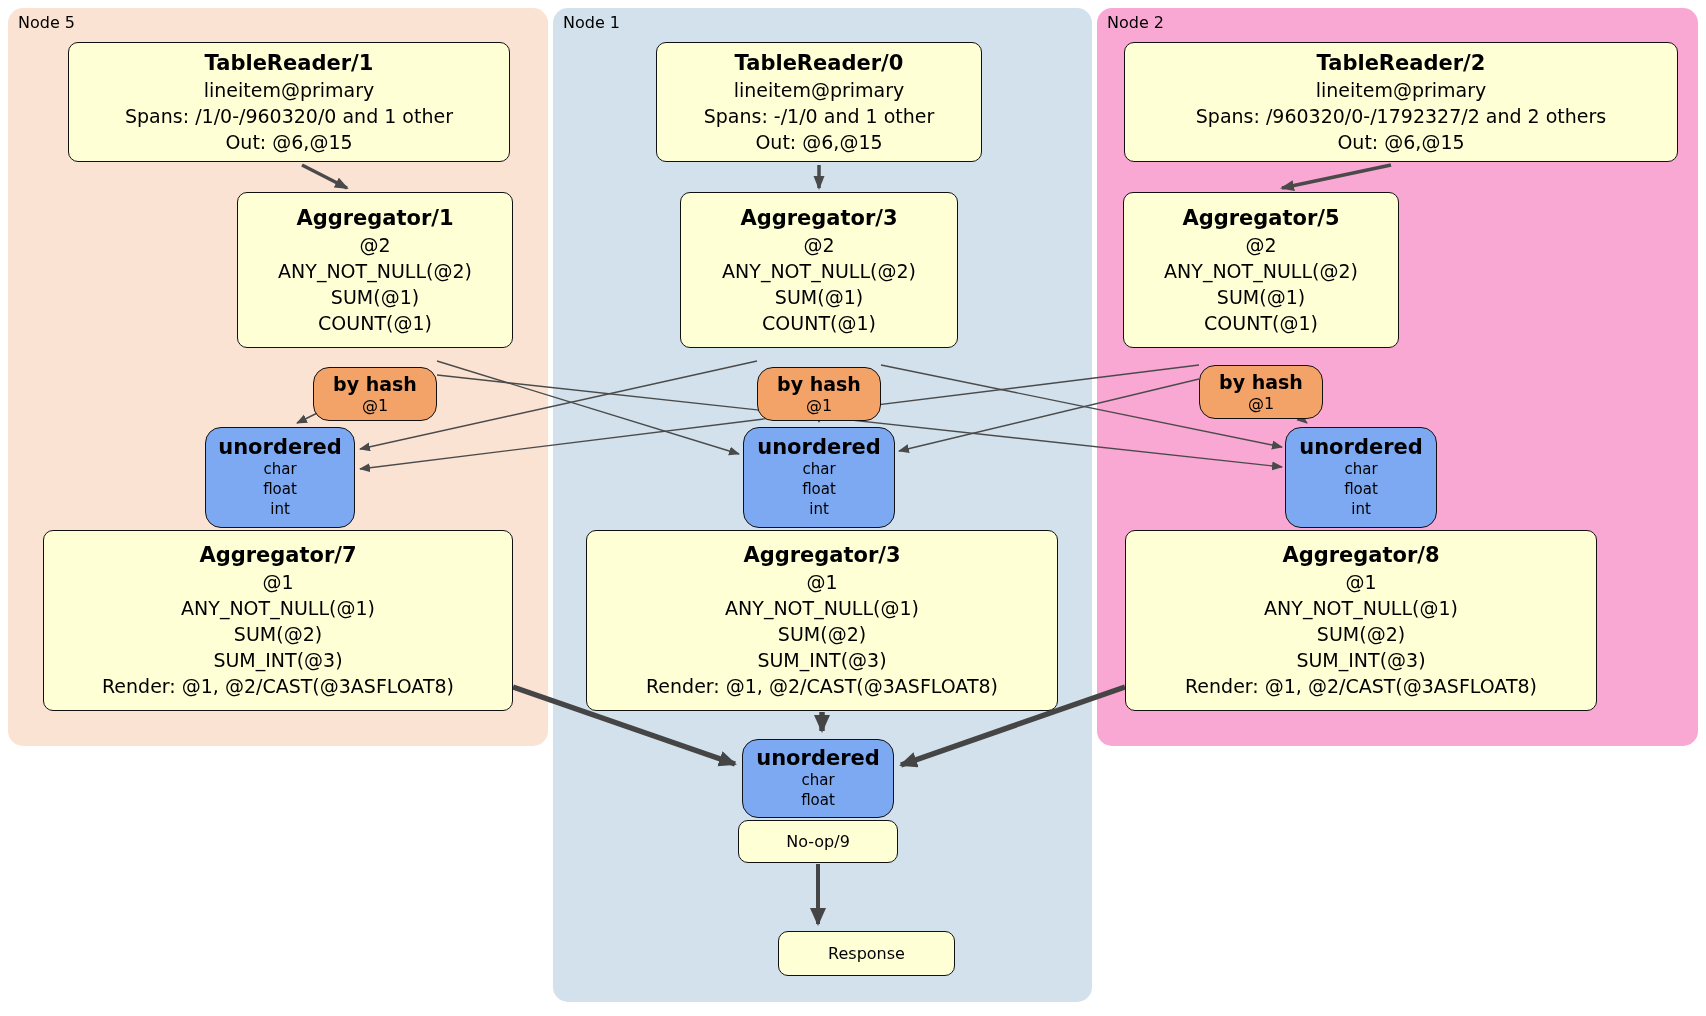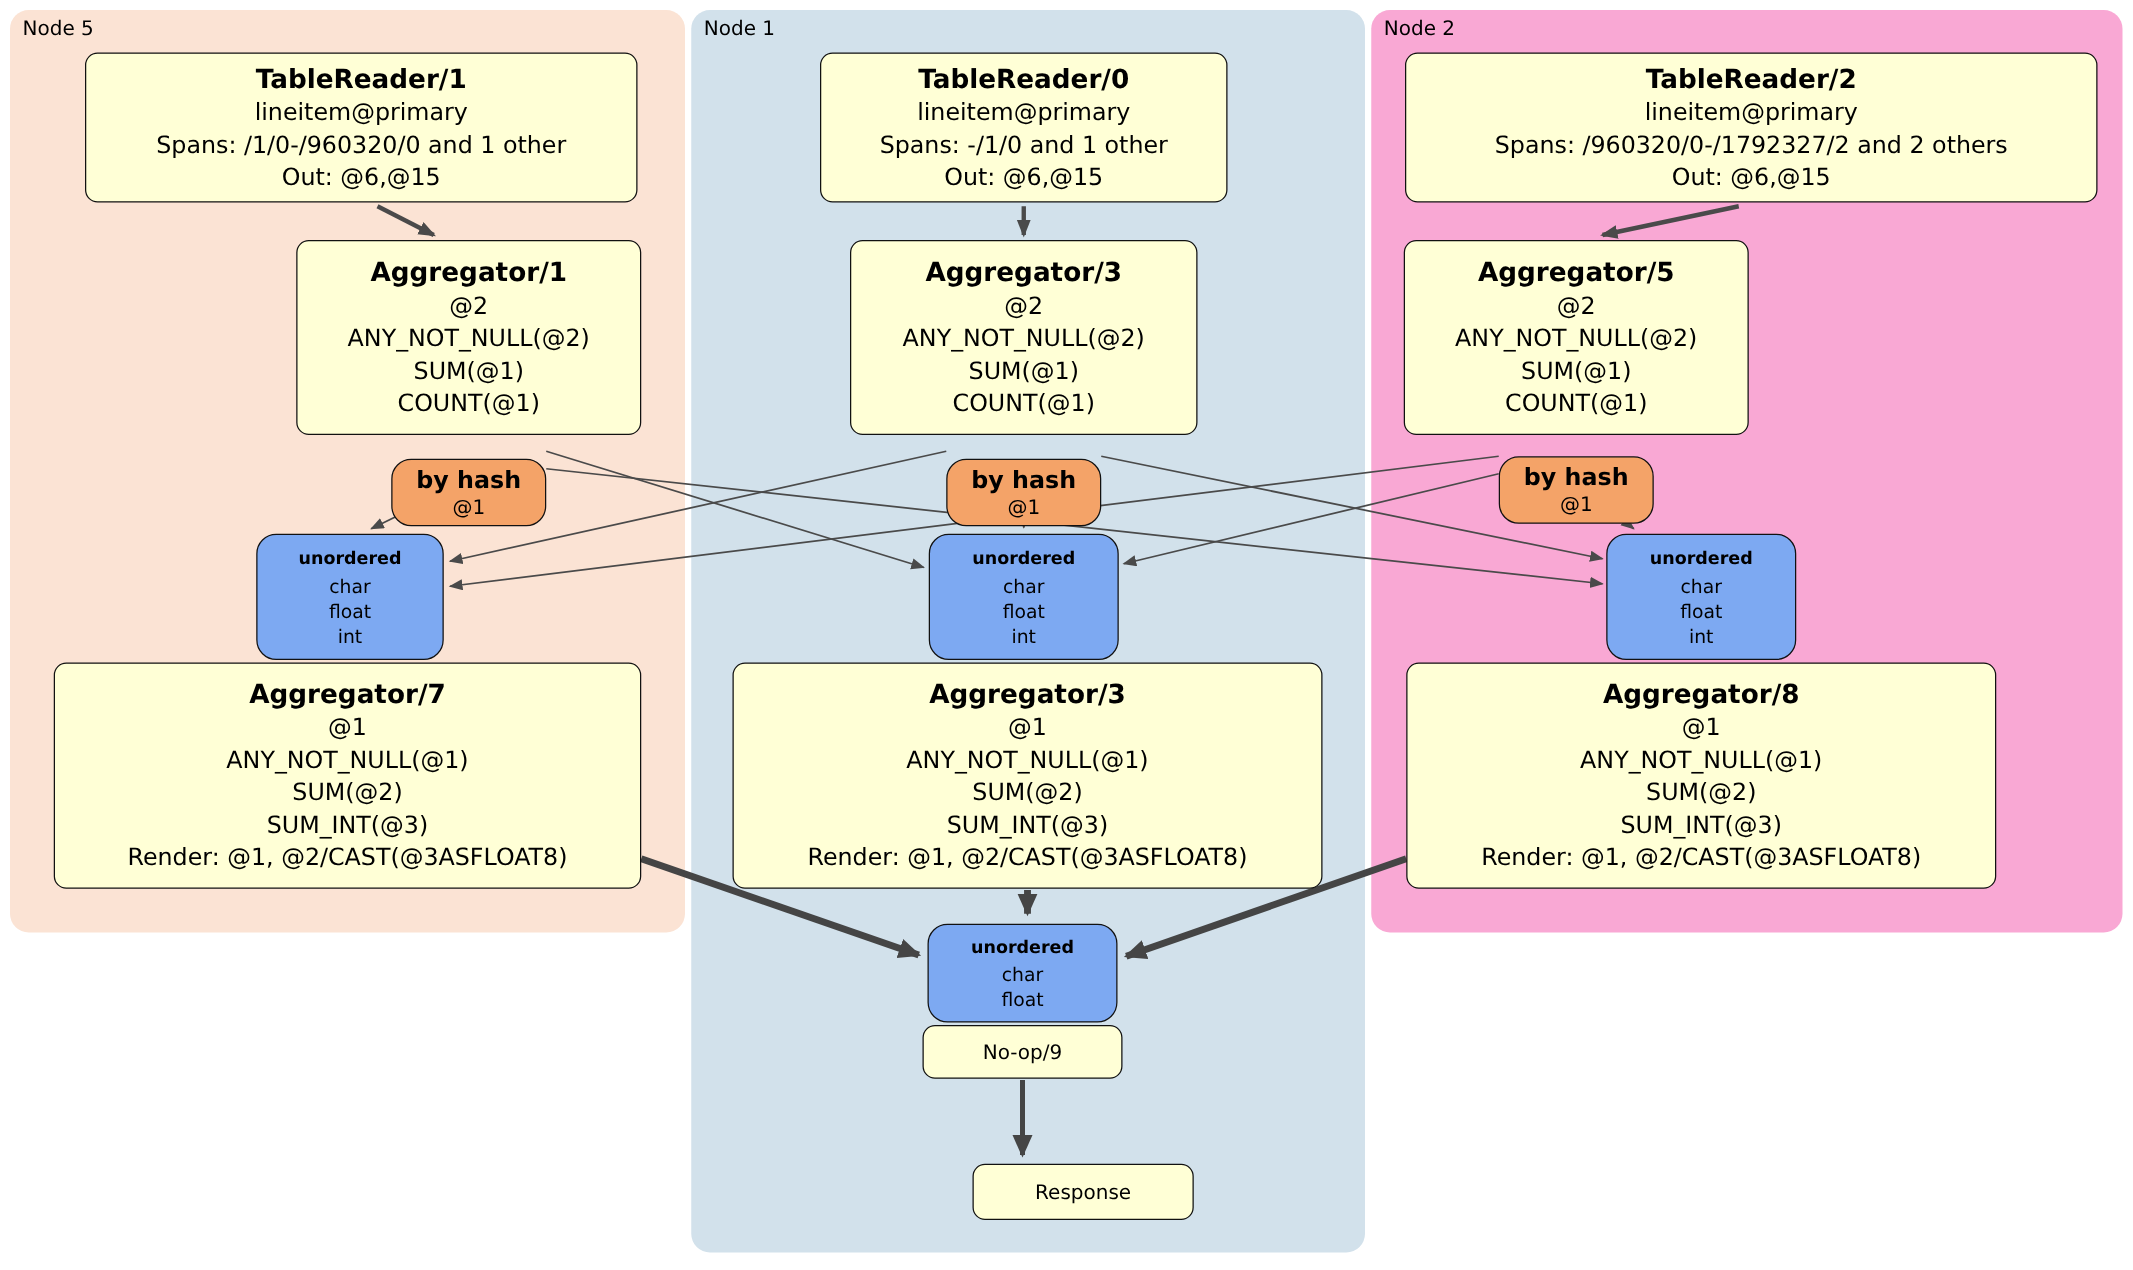--- a/index.html
+++ b/index.html
@@ -26,21 +26,21 @@
     border-radius:16px;text-align:center;box-sizing:border-box;
     display:flex;flex-direction:column;justify-content:center;margin-top:25px;
   }
   .router .title{font-weight:bold;font-size:19px;line-height:23px;}
   .router .sub{font-size:16px;line-height:19px;}
   .sync{
     position:absolute;background:#7da9f2;border:1.6px solid #111;
     border-radius:16px;text-align:center;box-sizing:border-box;
     display:flex;flex-direction:column;justify-content:center;
   }
-  .sync .title{font-weight:bold;font-size:14px;line-height:23px;}
+  .sync .title{font-weight:bold;font-size:21px;line-height:23px;}
   .sync .item{font-size:15px;line-height:20px;}
   .small-title{font-weight:normal;font-size:16px;line-height:26px;}
   #edges{position:absolute;left:0;top:0;pointer-events:none;}
 </style>
 </head>
 <body>
 
 <div id="stage">
 
   <div class="panel node3" style="left:8px;top:8px;width:540px;height:738px;">

